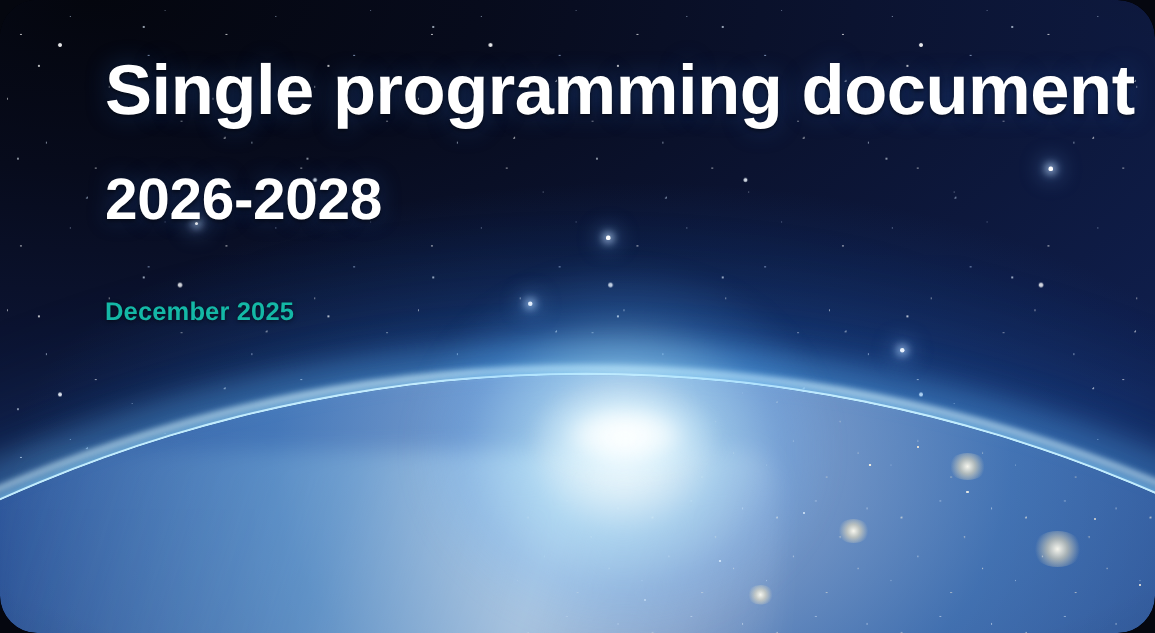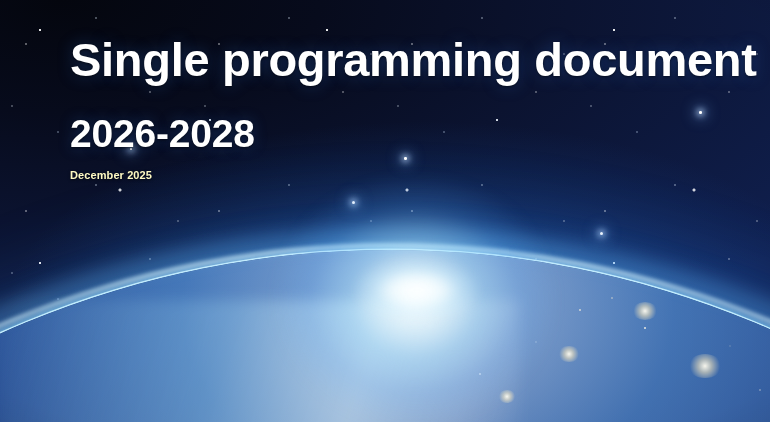--- a/index.html
+++ b/index.html
@@ -1,16 +1,16 @@
 <!DOCTYPE html>
 <html><head>
 <meta charset="utf-8">
 <title>Single programming document</title>
 <style>
-  * { margin: 0; padding: 0; box-sizing: border-box; }
+  * { margin: 0; padding: 0; box-sizing: border-box; border-radius: 25px; }
 
   html, body {
     width: 770px;
     height: 422px;
     overflow: hidden;
     background: #05070f;
     font-family: "Liberation Sans", sans-serif;
   }
 
   .cover {
@@ -251,24 +251,24 @@
     font-size: 39px;
     font-weight: bold;
     color: #ffffff;
     line-height: 1.05;
     letter-spacing: -0.2px;
     white-space: nowrap;
     text-shadow: 0 1px 3px rgba(0,0,0,0.55), 0 0 14px rgba(40,90,170,0.40);
   }
 
   .doc-date {
-    margin-top: 14px;
-    font-size: 11px;
+    margin-top: 44px;
+    font-size: 17px;
     font-weight: bold;
-    color: #fef9c3;
+    color: #14b8a6;
     line-height: 1.1;
     letter-spacing: 0.1px;
     white-space: nowrap;
     text-shadow: 0 1px 3px rgba(0,0,0,0.6);
   }
 </style>
 </head>
 <body>
 
 <div class="cover">

